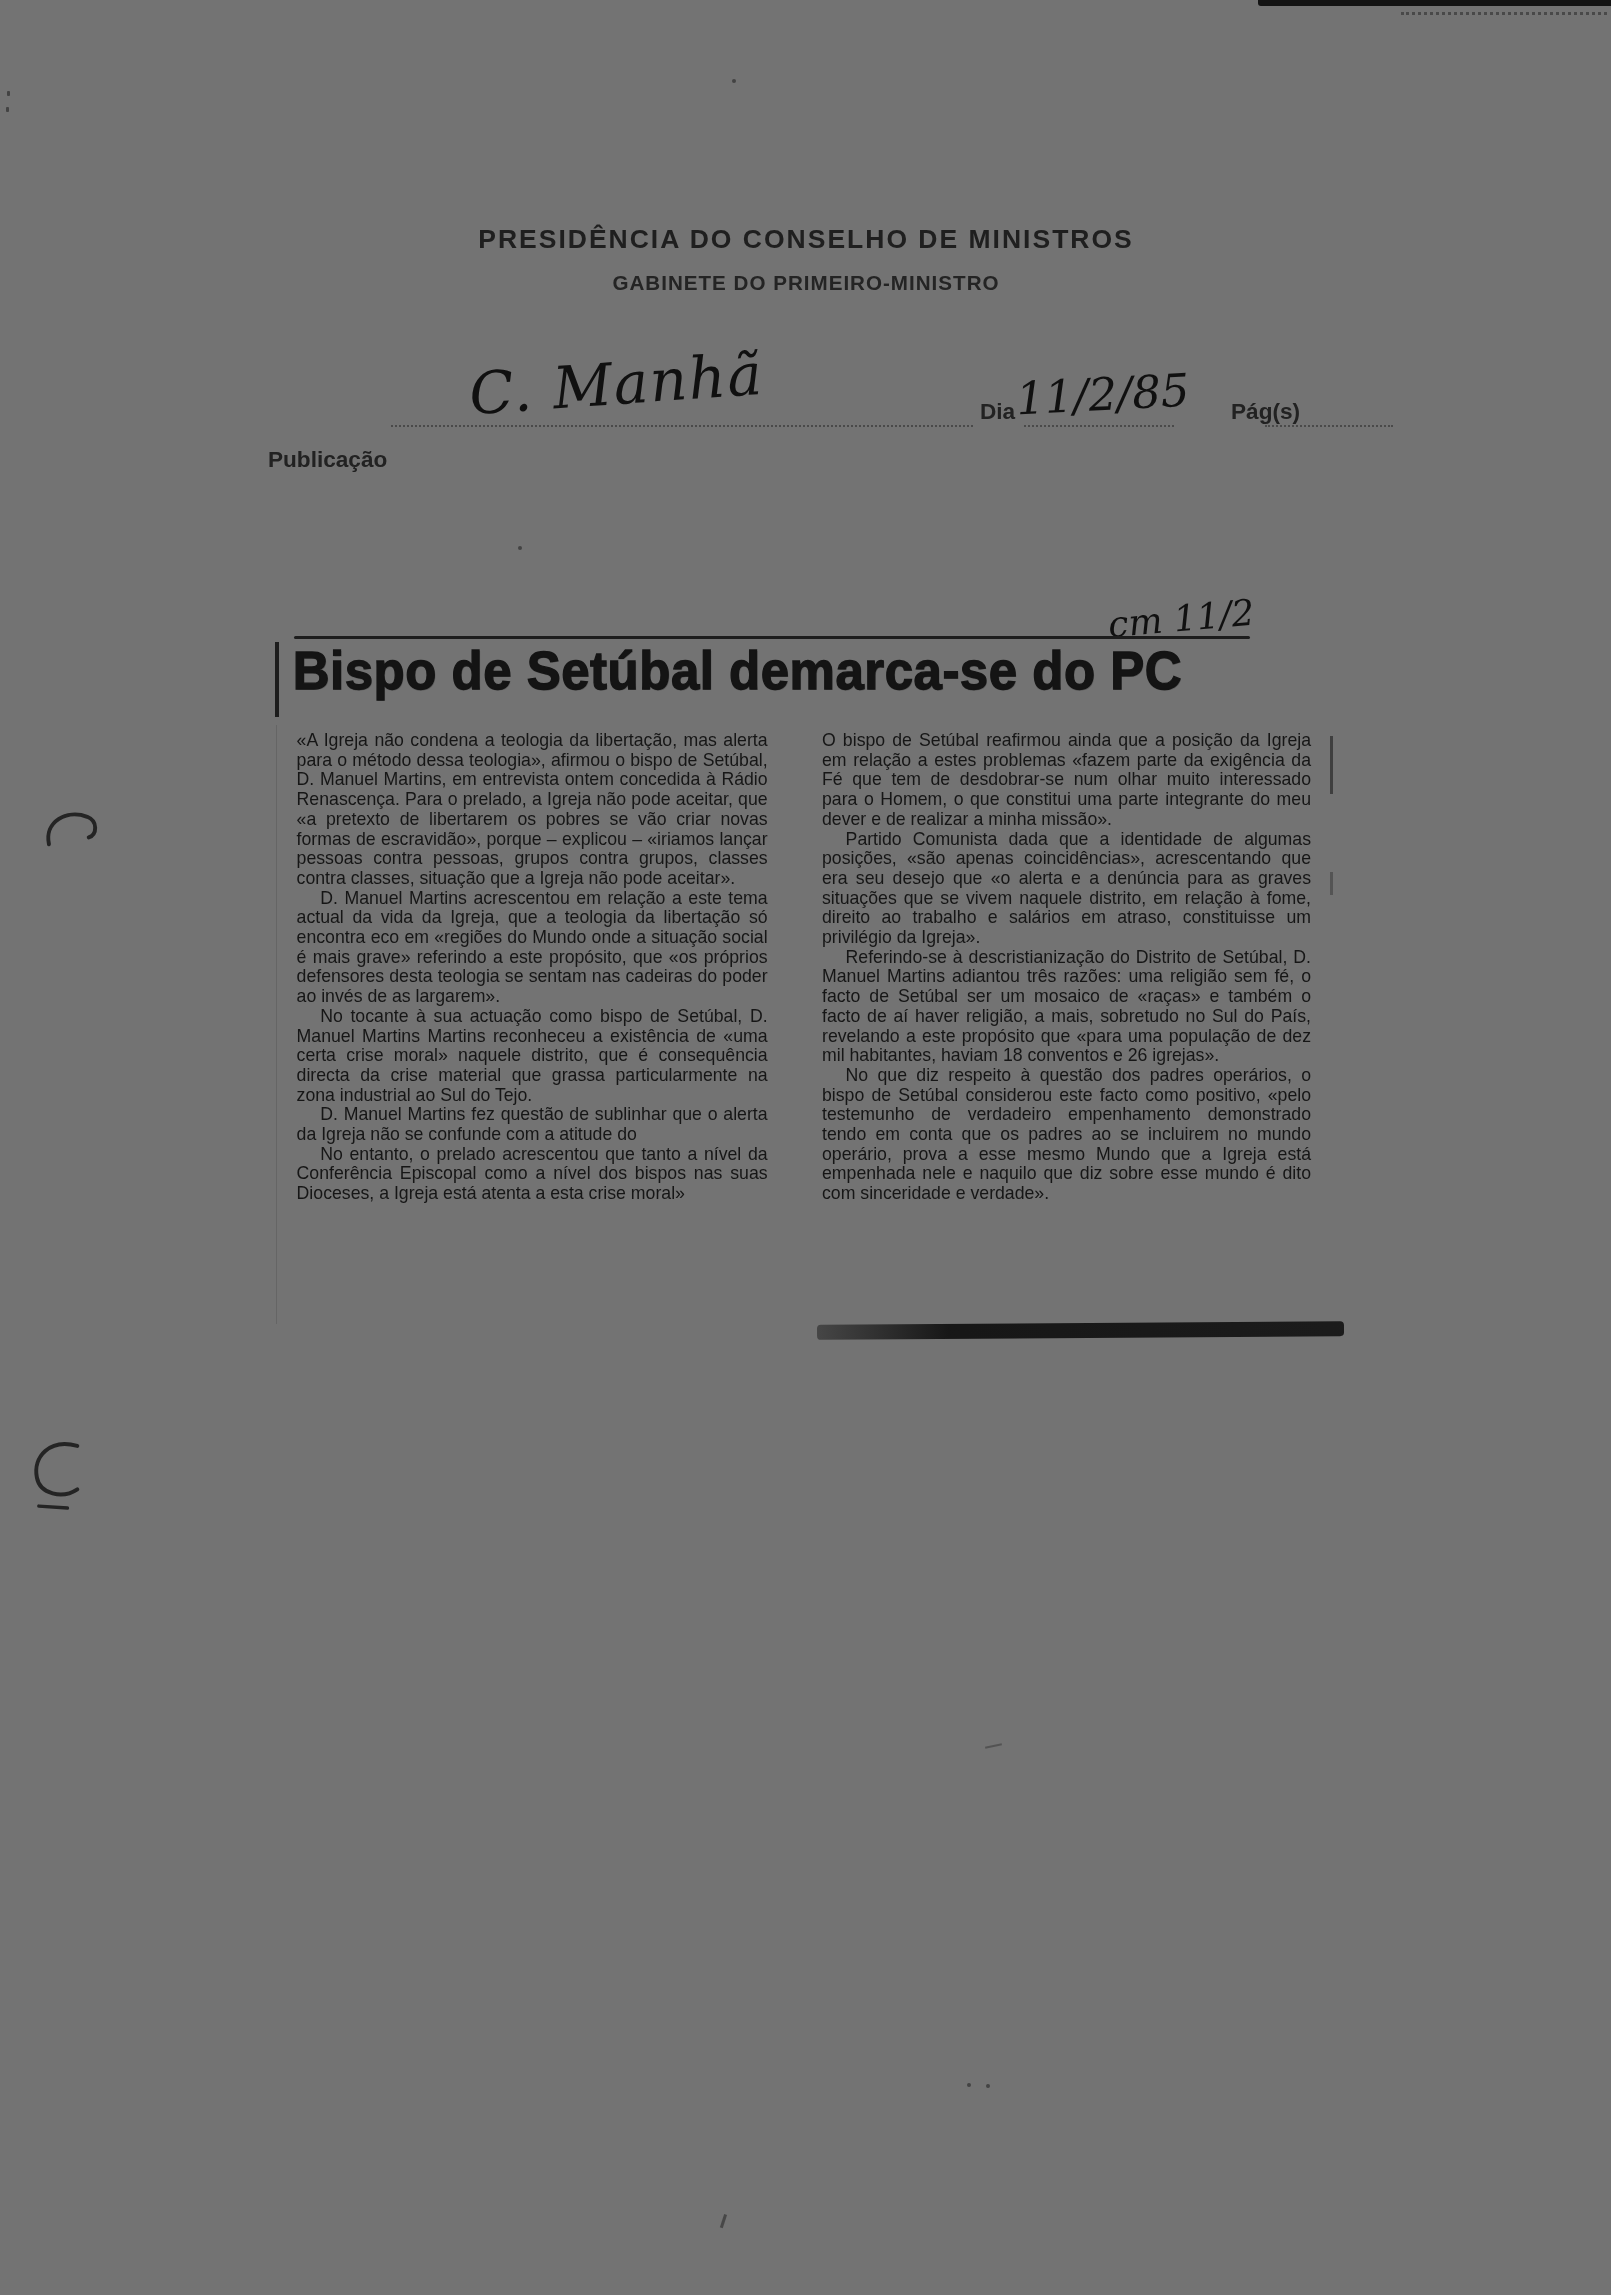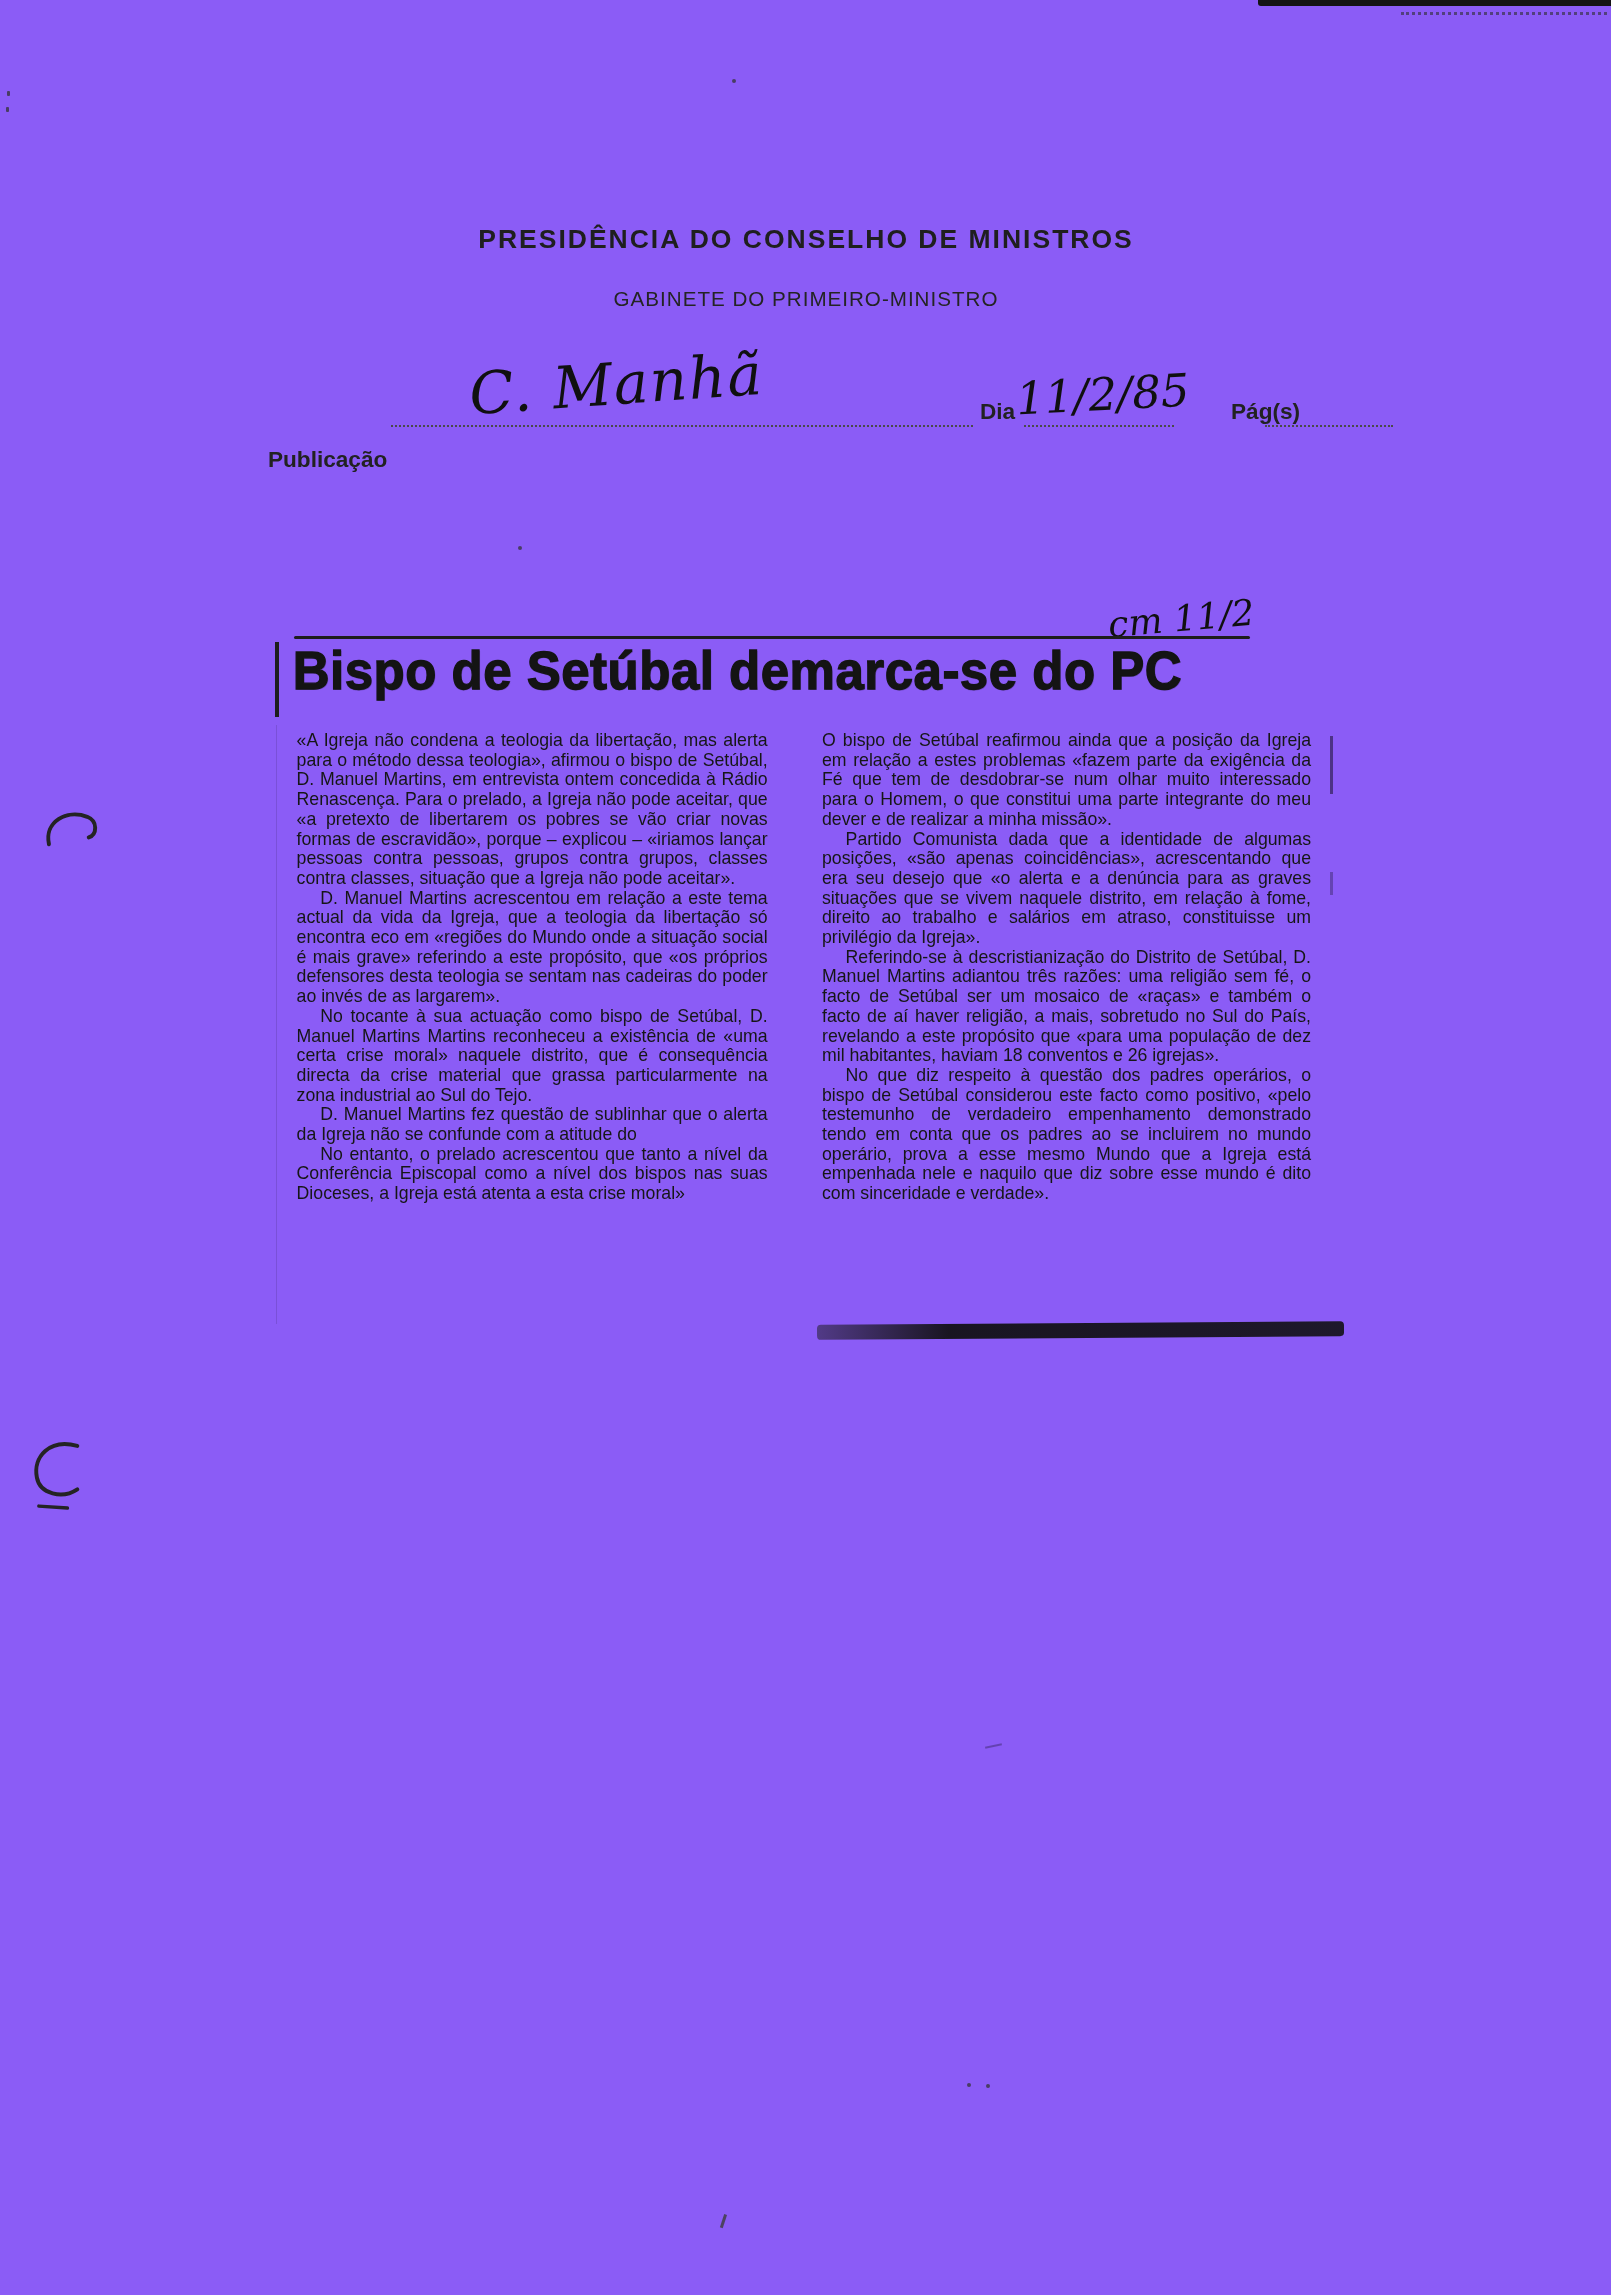--- a/index.html
+++ b/index.html
@@ -1,19 +1,19 @@
 <!DOCTYPE html>
 <html lang="pt" style="font-size:7.9px"><head>
 <meta charset="utf-8">
 <style>
   html,body{margin:0;padding:0;background:#e8e7e4;}
   .page{
     position:relative;
     width:1612px;height:2295px;
-    background:#8b5cf6;
+    background:#737373;
     font-family:"Liberation Sans",sans-serif;
     color:#1c1c1c;
     overflow:hidden;
   }
 
   
   .artifact{position:absolute;}
   .top-edge-bar{left:1258px;top:0;width:354px;height:6.4px;background:#141414;border-radius:0 0 0 2.9px;}
   .top-edge-dots{left:1401px;top:11.8px;width:206px;height:0;border-top:3.4px dotted rgba(45,45,45,.6);}
   .speck{position:absolute;background:#333;border-radius:50%;opacity:.75;}
@@ -25,22 +25,22 @@
   .s6b{left:5.9px;top:107px;width:2.9px;height:4.9px;border-radius:1px;}
   .tick{position:absolute;left:722px;top:2214px;width:2.5px;height:13.8px;background:#3c3c3c;transform:rotate(18deg);opacity:.8;}
   .squiggle{position:absolute;left:985px;top:1745px;width:16.7px;height:0;border-top:2.5px solid rgba(0,0,0,.28);transform:rotate(-12deg);}
   .margin-mark{position:absolute;}
   .m1{left:42px;top:806px;}
   .m2{left:25.5px;top:1437px;}
 
   
   .h1{position:absolute;top:224px;left:0;width:1612px;text-align:center;
       font-weight:700;font-size:26.5px;letter-spacing:2px;color:#1f1f1f;}
-  .h2{position:absolute;top:287px;left:0;width:1612px;text-align:center;
-      font-weight:400;font-size:20.6px;letter-spacing:1px;color:#242424;}
+  .h2{position:absolute;top:271px;left:0;width:1612px;text-align:center;
+      font-weight:700;font-size:20.6px;letter-spacing:1px;color:#242424;}
 
   
   .lbl{position:absolute;font-weight:700;font-size:22.6px;color:#222;}
   .lbl.pub{left:268px;top:399px;margin-top:48px;}
   .lbl.dia{left:980px;top:399px;}
   .lbl.pag{left:1183px;top:399px;margin-left:48px;}
   .dots{position:absolute;height:0;border-bottom:2.5px dotted #4a4a4a;}
   .d1{left:391px;top:425px;width:582px;}
   .d2{left:1024px;top:425px;width:150px;}
   .d3{left:1265px;top:425px;width:128px;}

